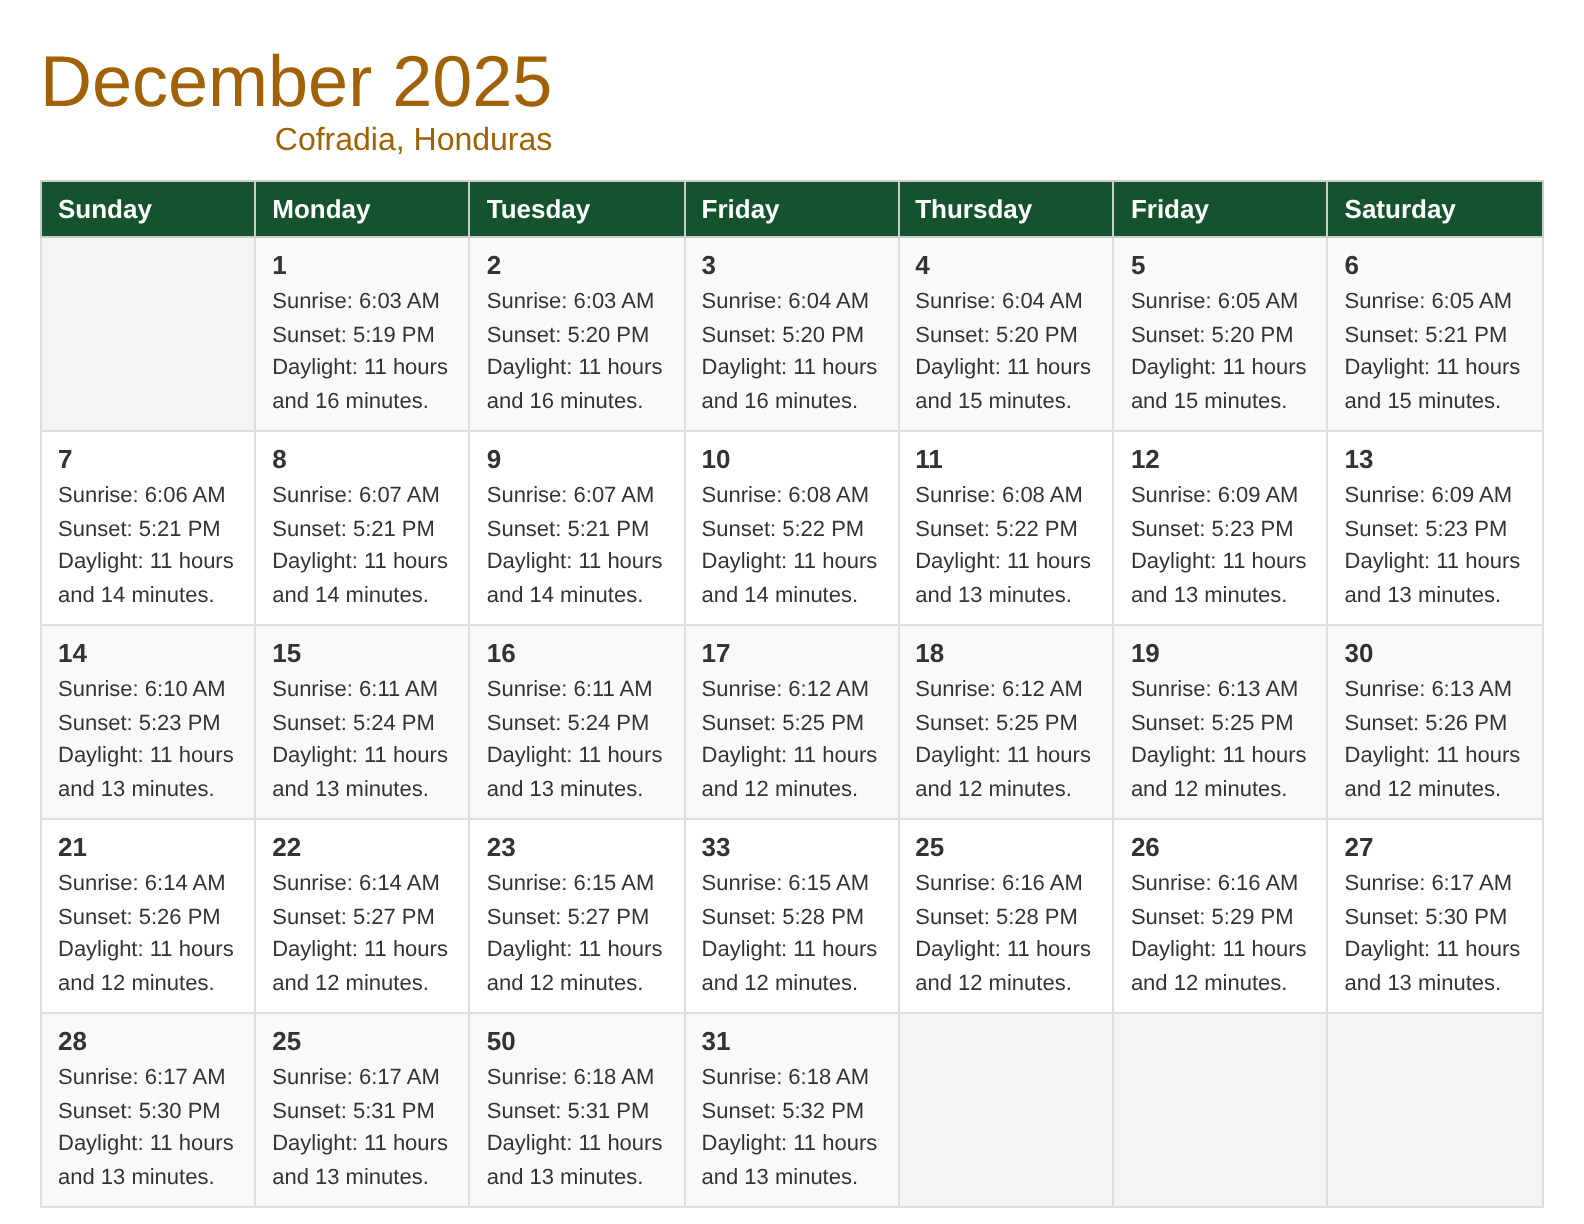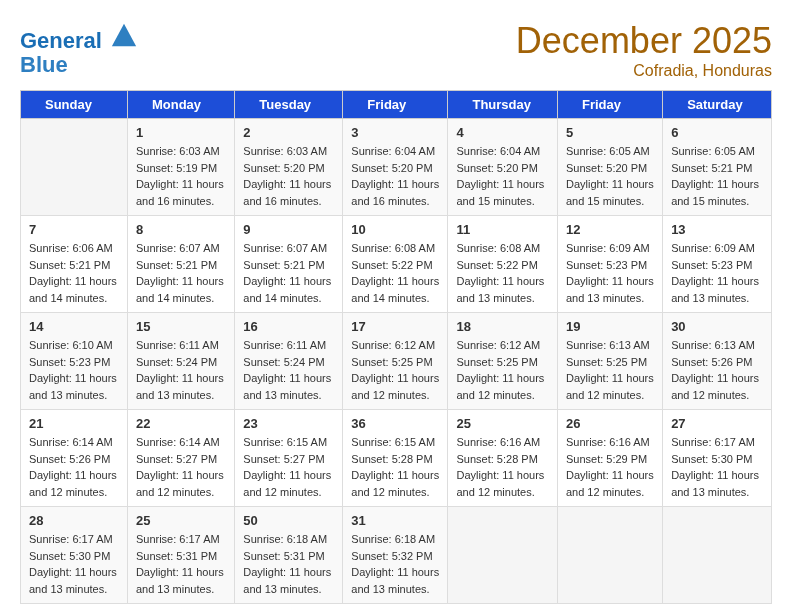--- a/index.html
+++ b/index.html
@@ -44,24 +44,24 @@
     }
     .subtitle {
       font-size: 16px;
       color: #a16207;
     }
     table {
       width: 100%;
       border-collapse: collapse;
     }
     thead tr th {
-      background-color: #1d4ed8;
+      background-color: #14532d;
       color: #fff;
       text-align: left;
-      padding: 6px 24px;
+      padding: 6px 8px;
       font-size: 13px;
       font-weight: bold;
       border: 1px solid #ccc;
     }
     tbody tr td {
       vertical-align: top;
       padding: 6px 8px;
       border: 1px solid #ddd;
       font-size: 11px;
       color: #333;
@@ -86,32 +86,20 @@
       color: #333;
     }
     .empty-cell {
       background-color: #f5f5f5 !important;
     }
   </style>
 </head>
 <body>
 
 <div class="header">
-  <div class="logo">
-    <div>
-      <div class="logo-text">
-        <span>General</span>
-        <svg class="logo-icon" viewBox="0 0 30 30" xmlns="http://www.w3.org/2000/svg">
-          <polygon points="2,28 15,4 28,28" fill="#2e7fc1"></polygon>
-        </svg>
-        <br>
-        <span style="color:#2e7fc1;">Blue</span>
-      </div>
-    </div>
-  </div>
   <div class="title-section">
     <div class="month-title">December 2025</div>
     <div class="subtitle">Cofradia, Honduras</div>
   </div>
 </div>
 
 <table>
   <thead>
     <tr>
     <th>Sunday</th>
@@ -218,21 +206,21 @@
         </td>
         <td>
           <span class="day-num">22</span>
           <div class="day-info">Sunrise: 6:14 AM<br>Sunset: 5:27 PM<br>Daylight: 11 hours and 12 minutes.</div>
         </td>
         <td>
           <span class="day-num">23</span>
           <div class="day-info">Sunrise: 6:15 AM<br>Sunset: 5:27 PM<br>Daylight: 11 hours and 12 minutes.</div>
         </td>
         <td>
-          <span class="day-num">36</span>
+          <span class="day-num">33</span>
           <div class="day-info">Sunrise: 6:15 AM<br>Sunset: 5:28 PM<br>Daylight: 11 hours and 12 minutes.</div>
         </td>
         <td>
           <span class="day-num">25</span>
           <div class="day-info">Sunrise: 6:16 AM<br>Sunset: 5:28 PM<br>Daylight: 11 hours and 12 minutes.</div>
         </td>
         <td>
           <span class="day-num">26</span>
           <div class="day-info">Sunrise: 6:16 AM<br>Sunset: 5:29 PM<br>Daylight: 11 hours and 12 minutes.</div>
         </td>

